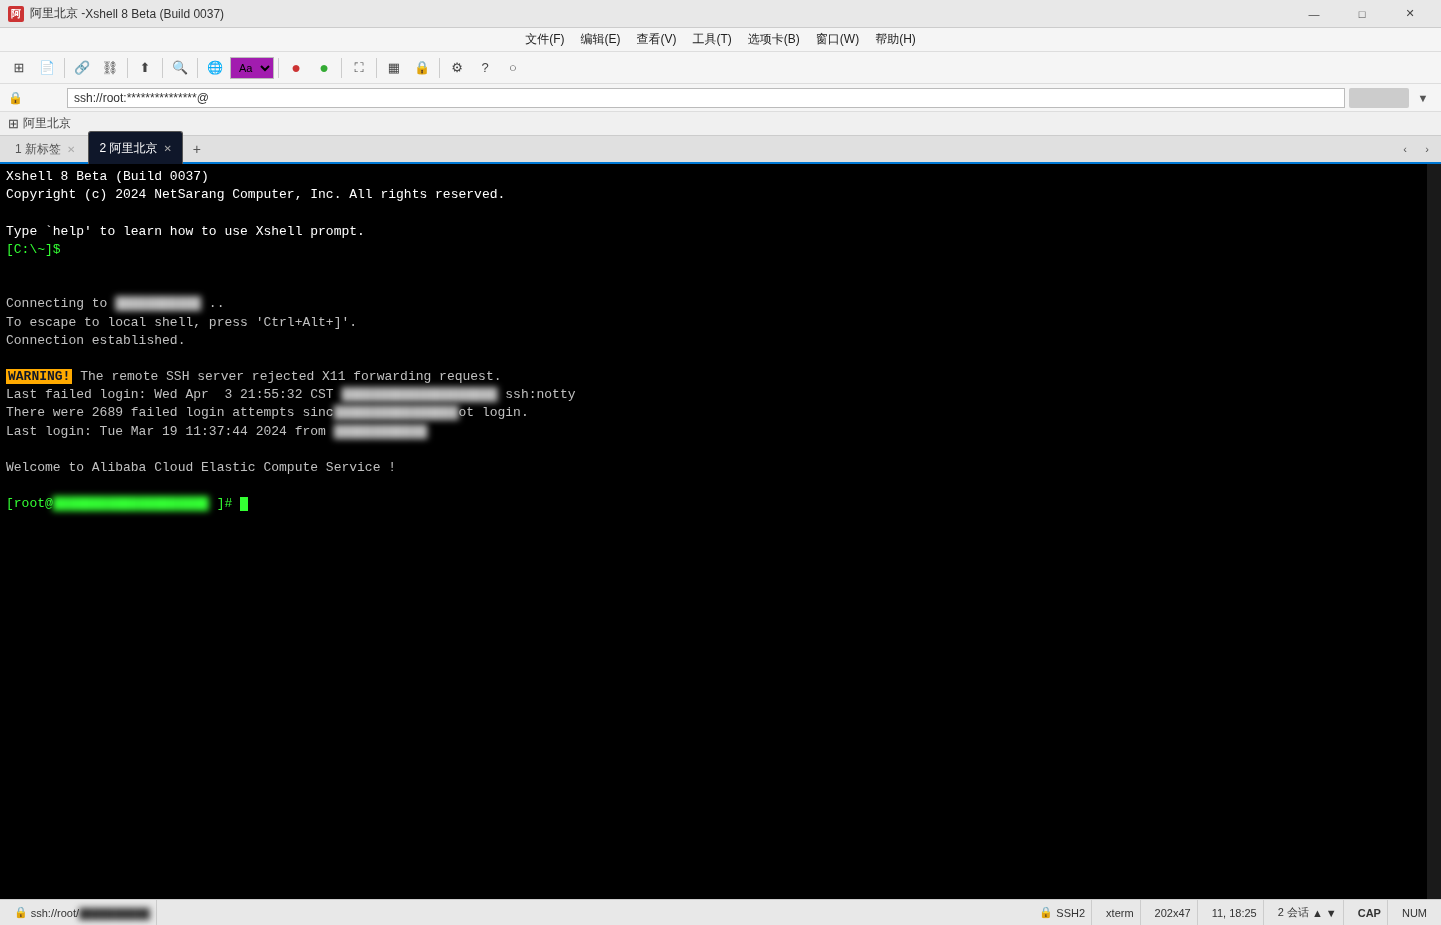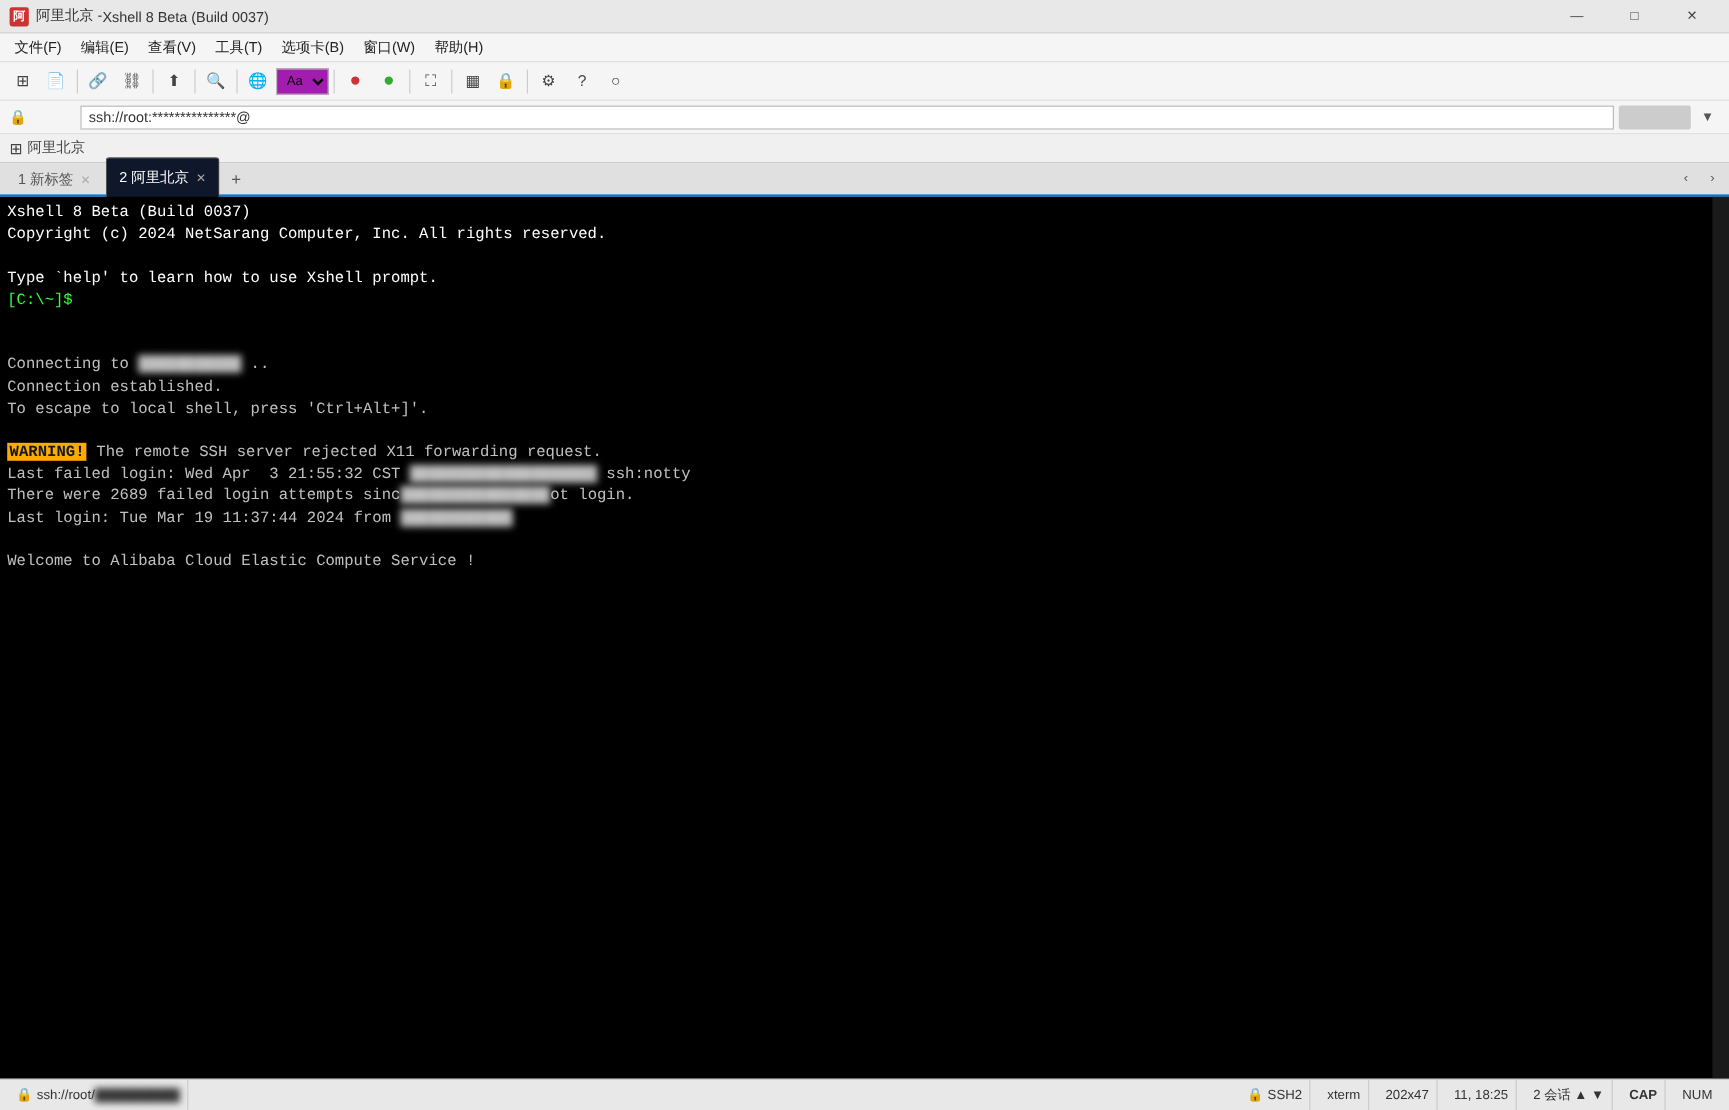--- a/index.html
+++ b/index.html
@@ -22,21 +22,21 @@
     }
     #title-bar .win-btn {
       width: 46px; height: 28px; display: flex; align-items: center; justify-content: center;
       font-size: 11px; cursor: pointer; color: #444;
     }
 
     
     #menu-bar {
       display: flex; align-items: center; height: 24px;
       background: #f5f5f5; border-bottom: 1px solid #ddd;
-      padding: 0 4px; font-size: 12px;
+      padding: 0 4px; font-size: 12px; justify-content: center;
     }
     #menu-bar .menu-item {
       padding: 2px 8px; cursor: pointer; color: #222;
     }
 
     
     #toolbar {
       display: flex; align-items: center; height: 32px;
       background: #f5f5f5; border-bottom: 1px solid #ddd;
       padding: 0 6px; gap: 2px;
@@ -235,30 +235,31 @@
 
 <div id="terminal">
   <div class="term-line term-white">Xshell 8 Beta (Build 0037)</div>
   <div class="term-line term-white">Copyright (c) 2024 NetSarang Computer, Inc. All rights reserved.</div>
   <div class="term-line">&nbsp;</div>
   <div class="term-line term-white">Type `help' to learn how to use Xshell prompt.</div>
   <div class="term-line"><span class="term-green">[C:\~]$ </span></div>
   <div class="term-line">&nbsp;</div>
   <div class="term-line">&nbsp;</div>
   <div class="term-line">Connecting to <span class="term-blur">███████████</span> ..</div>
+  <div class="term-line">To escape to local shell, press 'Ctrl+Alt+]'.</div>
   <div class="term-line">Connection established.</div>
-  <div class="term-line">To escape to local shell, press 'Ctrl+Alt+]'.</div>
   <div class="term-line">&nbsp;</div>
   <div class="term-line"><span class="term-warning">WARNING!</span> The remote SSH server rejected X11 forwarding request.</div>
   <div class="term-line">Last failed login: Wed Apr  3 21:55:32 CST <span class="term-blur">████████████████████</span> ssh:notty</div>
   <div class="term-line">There were 2689 failed login attempts sinc<span class="term-blur">████████████████</span>ot login.</div>
   <div class="term-line">Last login: Tue Mar 19 11:37:44 2024 from <span class="term-blur">████████████</span></div>
   <div class="term-line">&nbsp;</div>
   <div class="term-line">Welcome to Alibaba Cloud Elastic Compute Service !</div>
   <div class="term-line">&nbsp;</div>
+  <div class="term-line"><span class="term-green">[root@<span class="term-blur">████████████████████</span> ]# </span><span class="term-cursor"></span></div>
   <div id="terminal-scroll"></div>
 </div>
 
 <div id="status-bar">
   <div class="status-item">
     <span>🔒</span>
     <span>ssh://root/<span class="term-blur" style="font-size:10px;">██████████</span></span>
   </div>
   <div class="status-spacer"></div>
   <div class="status-item">

